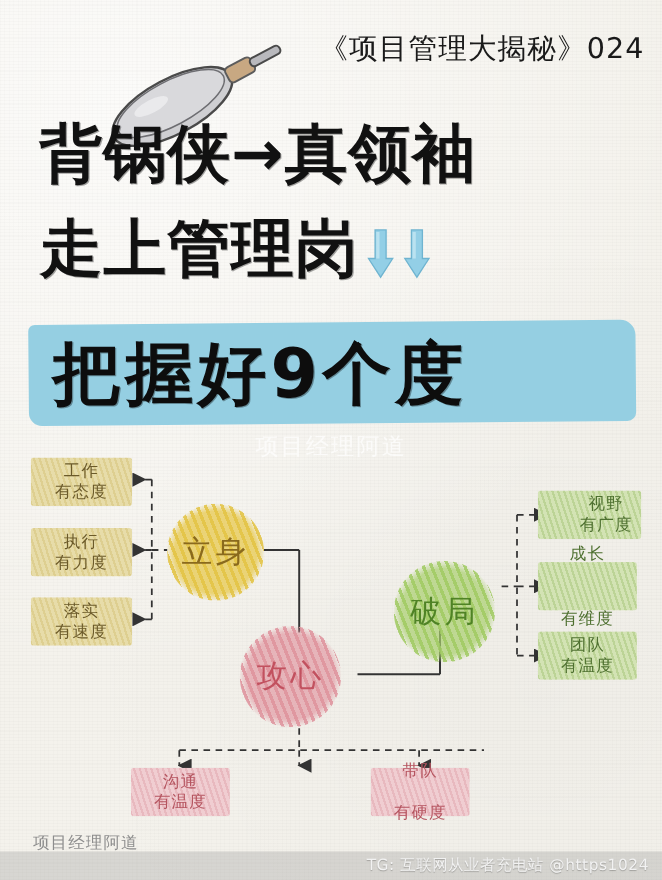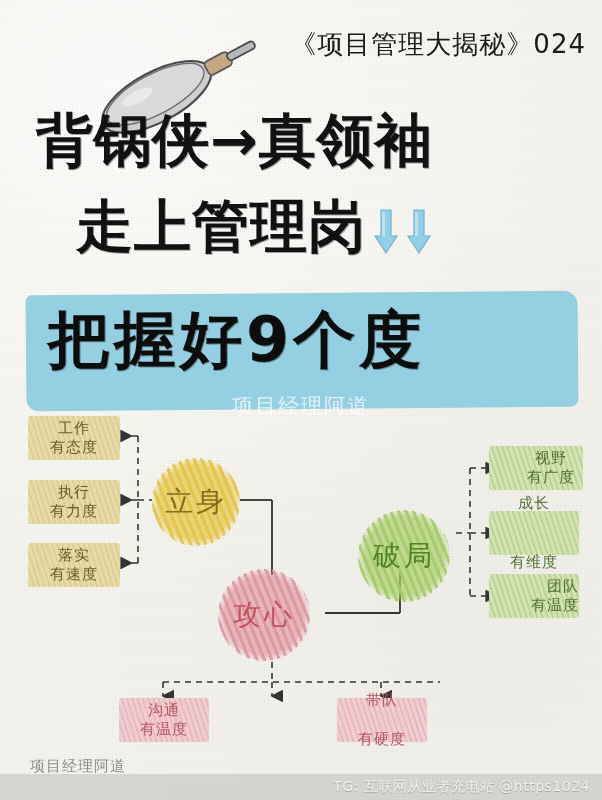--- a/index.html
+++ b/index.html
@@ -36,25 +36,25 @@
 
   
   .headline{
     position:absolute; left:36px;
     font-weight:bold; color:#111;
     font-size:57px; letter-spacing:1px; line-height:1;
     white-space:nowrap;
     text-shadow:1px 1px 0 rgba(0,0,0,.35);
   }
   #headline-1{ top:112px; }
-  #headline-2{ top:198px;margin-left:40px; }
+  #headline-2{ top:198px; }
 
   #highlight-row{
     position:absolute; left:26px; top:293px;
-    width:552px; height:116px;
+    width:552px; height:92px;
   }
   #highlight-band{
     position:absolute; inset:0;
     background:#95cfe2;
     border-radius:6px 14px 8px 12px;
     transform:rotate(-.5deg);
   }
   #headline-3{
     position:absolute; left:22px; top:8px;
     font-weight:bold; color:#0d0d0d;
@@ -253,21 +253,21 @@
   </div>
 
   <div class="leaf leaf-green" style="left:489px; top:46px; width:94px; height:44px;padding-left:30px;">
     <span class="l1">视野</span>
     <span class="l2">有广度</span>
   </div>
   <div class="leaf leaf-green" style="left:489px; top:111px; width:90px; height:44px;gap:40px;">
     <span class="l1">成长</span>
     <span class="l2">有维度</span>
   </div>
-  <div class="leaf leaf-green" style="left:489px; top:174px; width:90px; height:44px;align-items:flex-end;">
+  <div class="leaf leaf-green" style="left:489px; top:174px; width:90px; height:44px;">
     <span class="l1">团队</span>
     <span class="l2">有温度</span>
   </div>
 
   <div class="leaf leaf-pink" style="left:119px; top:298px; width:90px; height:44px;">
     <span class="l1">沟通</span>
     <span class="l2">有温度</span>
   </div>
   <div class="leaf leaf-pink" style="left:337px; top:298px; width:90px; height:44px;gap:20px;">
     <span class="l1">带队</span>

